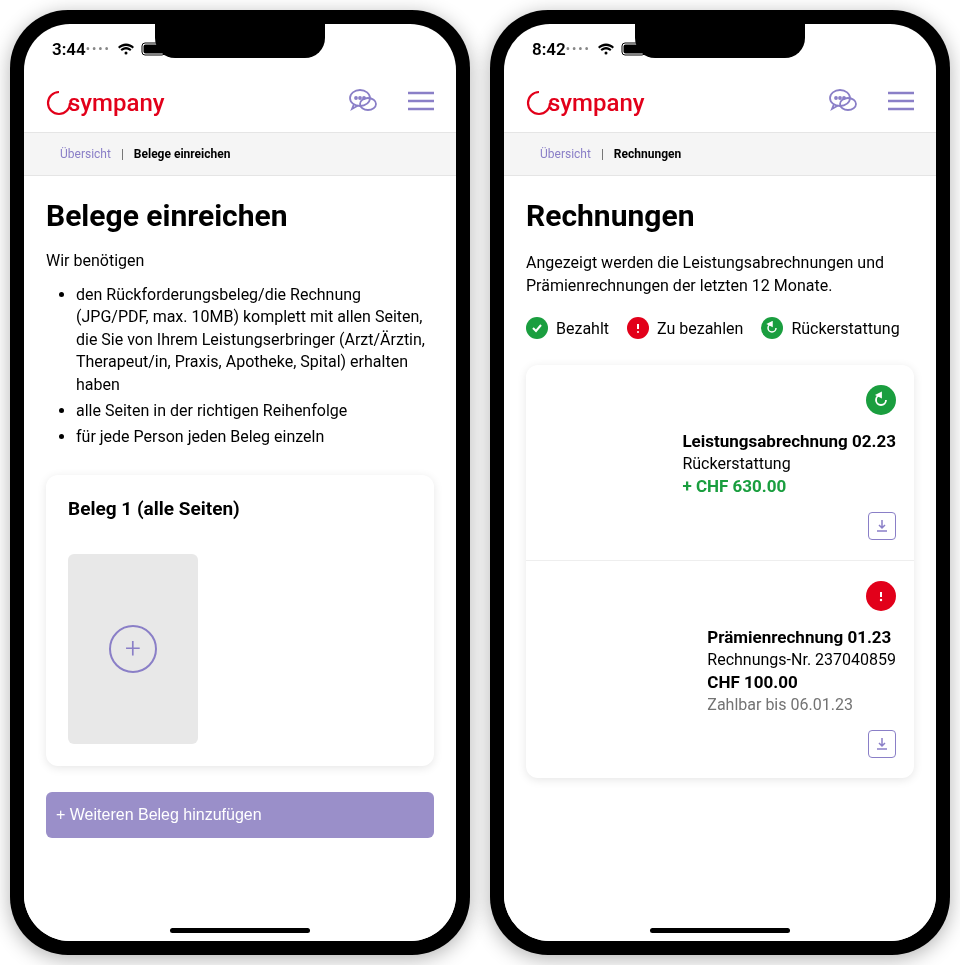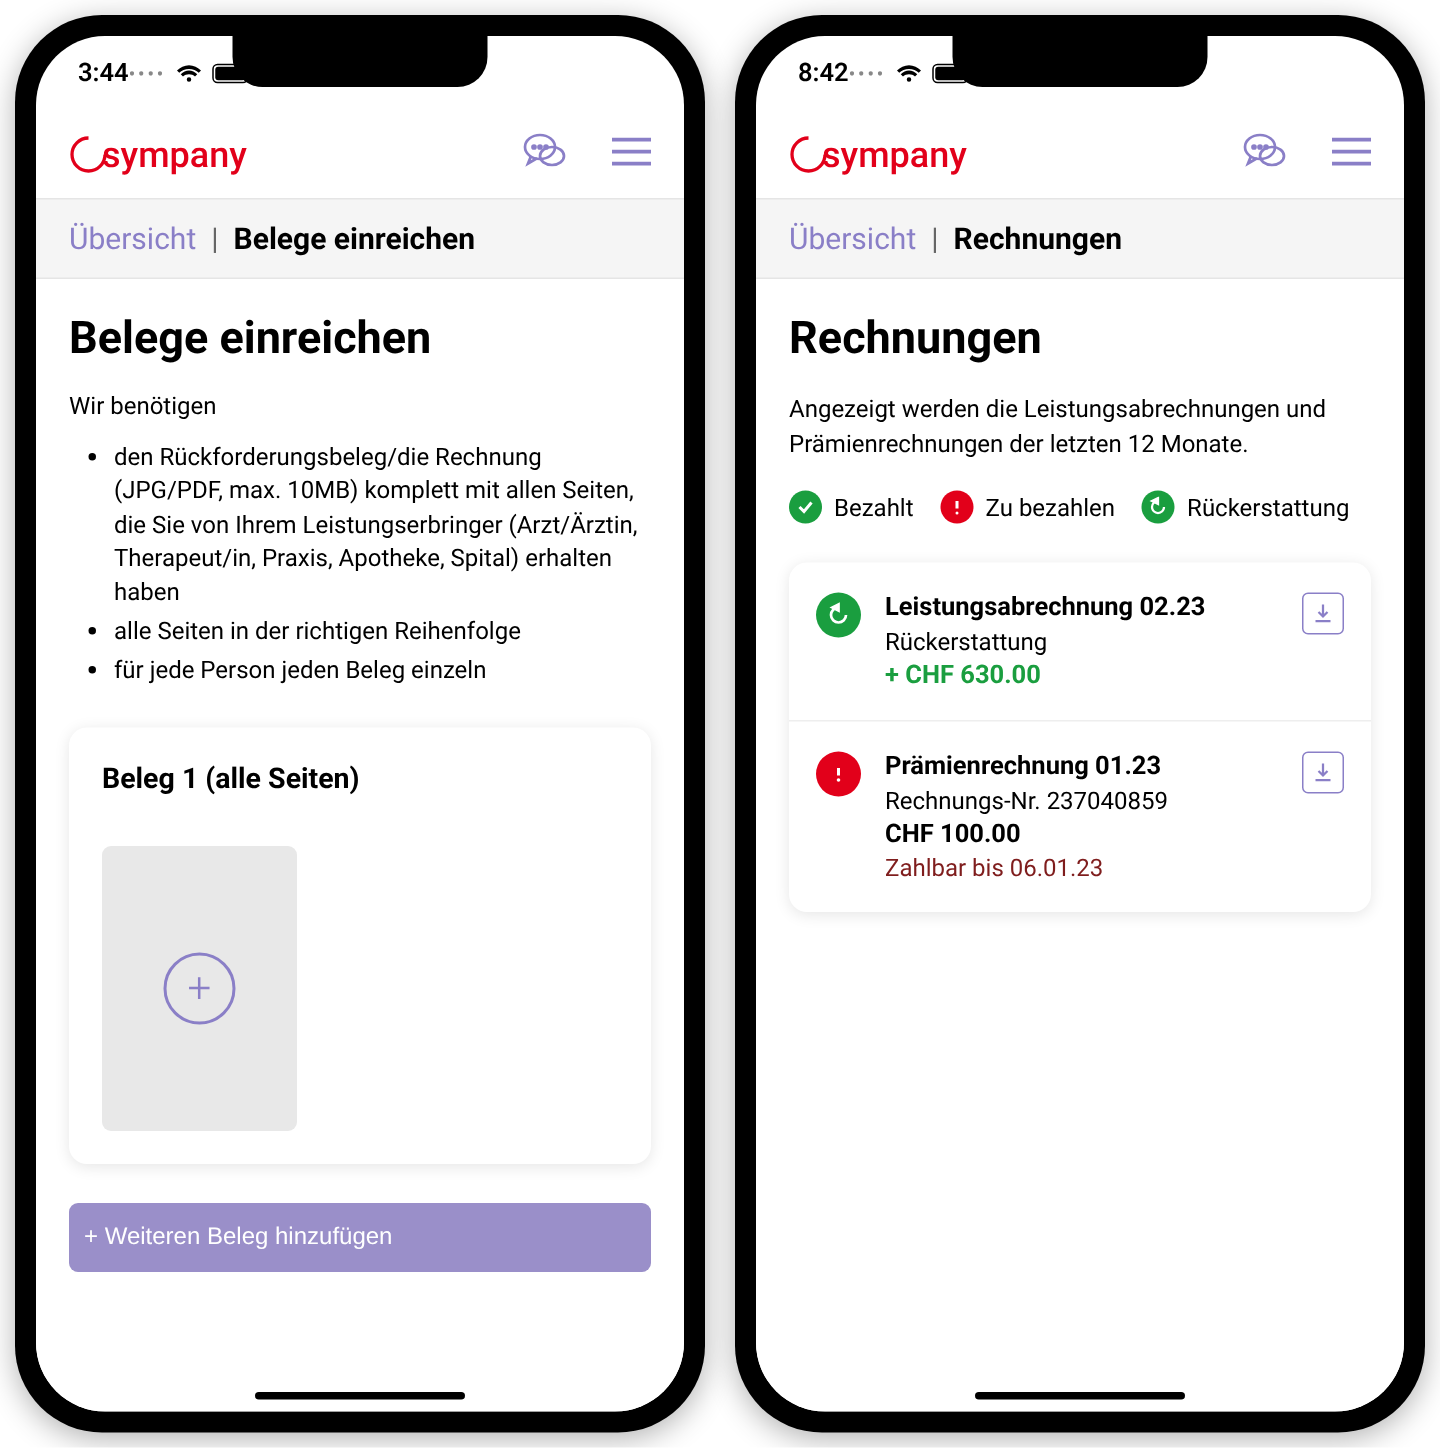--- a/index.html
+++ b/index.html
@@ -75,22 +75,22 @@
   .logo-circle {
     position: relative;
     width: 26px;
     height: 26px;
   }
   .header-actions { display: flex; align-items: center; gap: 30px; }
   .chat-icon { color: #8a7fc7; }
   .menu-icon { color: #8a7fc7; }
   .breadcrumb {
     background: #f5f5f5;
-    padding: 14px 22px;
-    font-size: 20px;
+    padding: 14px 36px;
+    font-size: 12px;
     display: flex;
     align-items: center;
     gap: 10px;
     border-top: 1px solid #e5e5e5;
     border-bottom: 1px solid #e5e5e5;
   }
   .breadcrumb-link { color: #8a7fc7; }
   .breadcrumb-sep { color: #666; }
   .breadcrumb-current { color: #000; font-weight: 700; }
   .content {
@@ -161,38 +161,39 @@
   .badge-red { background: #e2001a; }
   .badge-refund { background: #1a9e3f; }
   .invoice-card {
     background: #fff;
     border-radius: 12px;
     box-shadow: 0 2px 10px rgba(0,0,0,0.10);
     overflow: hidden;
   }
   .invoice-item {
     display: flex;
-    align-items: flex-start;
+    align-items: flex-end;
     gap: 16px;
     padding: 20px 18px;
     border-bottom: 1px solid #eee;
+    flex-direction: column;
   }
   .invoice-item:last-child { border-bottom: none; }
   .invoice-badge {
     width: 30px; height: 30px; border-radius: 50%;
     display: flex; align-items: center; justify-content: center;
     flex-shrink: 0; color: #fff;
   }
   .invoice-body { flex: 1; }
   .invoice-title { font-size: 17px; font-weight: 700; color: #000; margin-bottom: 3px; }
   .invoice-sub { font-size: 16px; color: #000; margin-bottom: 3px; }
   .invoice-amount { font-size: 17px; font-weight: 700; }
   .amount-green { color: #1a9e3f; }
   .amount-black { color: #000; }
-  .invoice-due { font-size: 16px; color: #7f1d1d; margin-top: 3px; }
+  .invoice-due { font-size: 16px; color: #737373; margin-top: 3px; }
   .download-icon {
     width: 28px; height: 28px;
     border: 1.5px solid #8a7fc7;
     border-radius: 4px;
     display: flex; align-items: center; justify-content: center;
     color: #8a7fc7;
     flex-shrink: 0;
     cursor: pointer;
   }
   .home-indicator {

